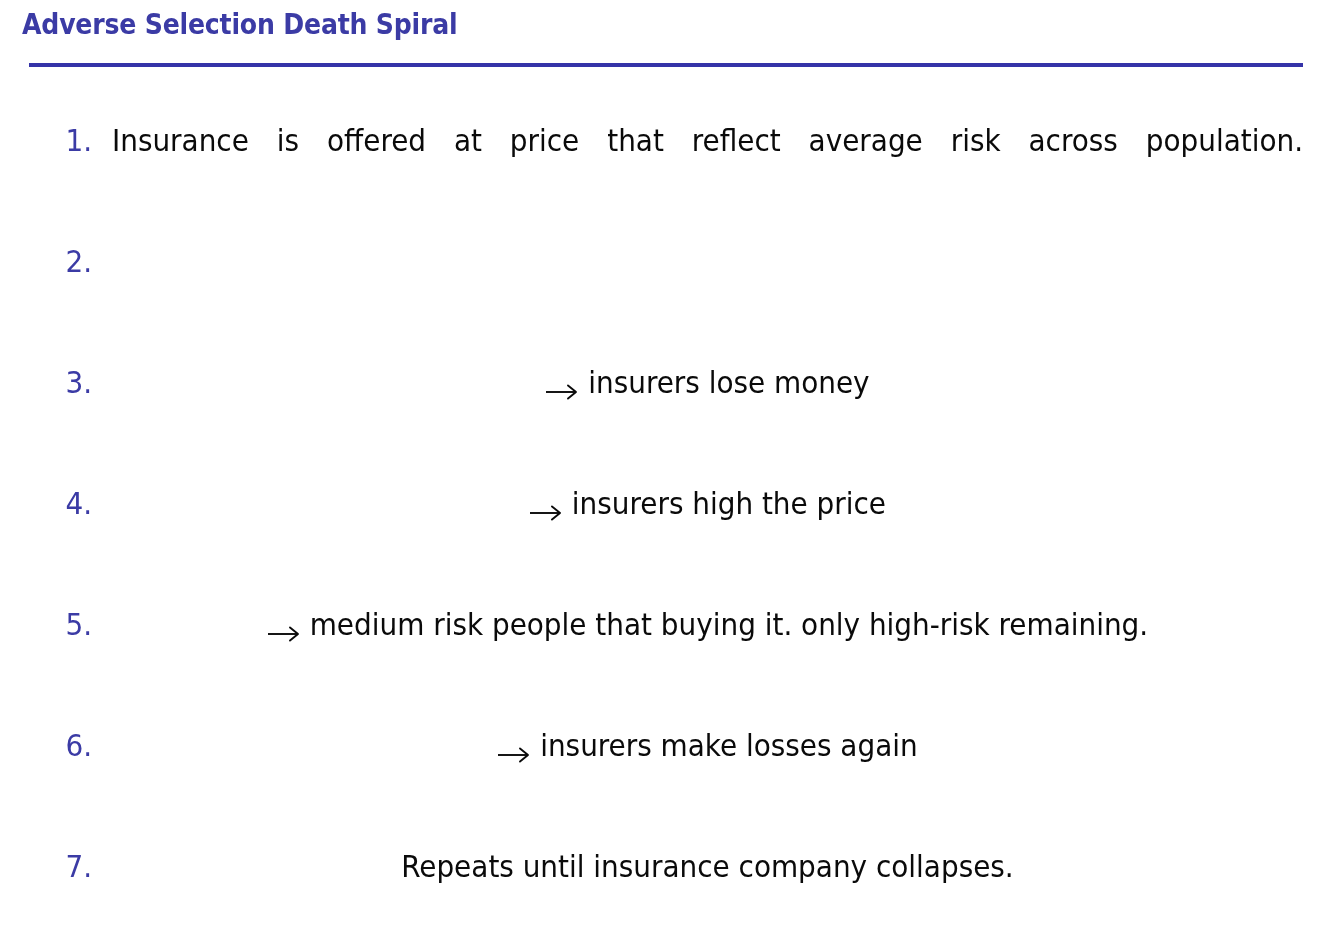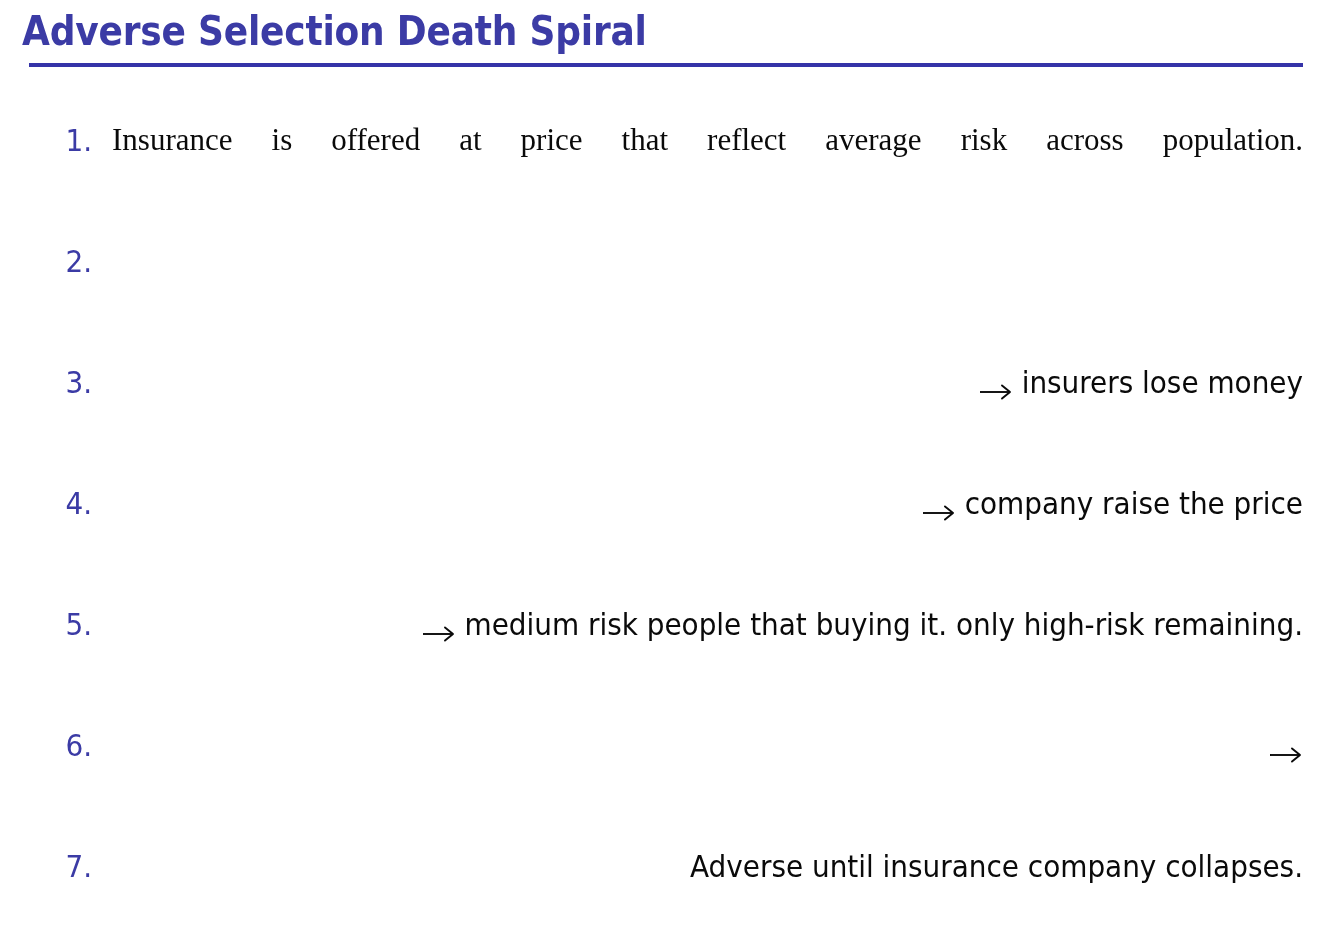--- a/index.html
+++ b/index.html
@@ -19,21 +19,21 @@
     width: 1332px;
     height: 936px;
     background: #ffffff;
   }
 
   
   .slide-title {
     position: absolute;
     left: 22px;
     top: 8px;
-    font-size: 40px;
+    font-size: 28px;
     font-weight: bold;
     letter-spacing: -0.2px;
     color: #3b3ba5;
     white-space: nowrap;
     font-stretch: condensed;
   }
   .title-rule {
     position: absolute;
     left: 29px;
     top: 63px;
@@ -66,27 +66,26 @@
   }
   .item-body {
     position: absolute;
     left: 112px;
     top: 0;
     width: 1191px;
     font-size: 31px;
     line-height: 44px;
     color: #0a0a0a;
     font-stretch: condensed;
-    text-align: right;
+    text-align: center;
   }
   .item-body.justified {
     text-align: justify;
     text-align-last: justify;
     word-spacing: 0.5px;
-    font-family: Liberation Serif, serif;
   }
   .arrow-glyph {
     display: inline-block;
     font-size: 31px;
     line-height: 44px;
     color: #0a0a0a;
     vertical-align: baseline;
   }
   .arrow-glyph svg {
     display: inline-block;
@@ -122,38 +121,38 @@
               <line x1="1" y1="10" x2="30" y2="10" stroke="#0a0a0a" stroke-width="1.9"></line>
               <polyline points="23,3.4 31,10 23,16.6" fill="none" stroke="#0a0a0a" stroke-width="1.9" stroke-linecap="round" stroke-linejoin="round"></polyline>
             </svg></span> <span class="body-text">insurers lose money</span></span>
     </div>
 
     <div class="enum-item">
       <span class="item-number">4.</span>
       <span class="item-body"><span class="arrow-glyph"><svg width="34" height="20" viewBox="0 0 34 20" aria-hidden="true">
               <line x1="1" y1="10" x2="30" y2="10" stroke="#0a0a0a" stroke-width="1.9"></line>
               <polyline points="23,3.4 31,10 23,16.6" fill="none" stroke="#0a0a0a" stroke-width="1.9" stroke-linecap="round" stroke-linejoin="round"></polyline>
-            </svg></span> <span class="body-text">company raise the price</span></span>
+            </svg></span> <span class="body-text">insurers high the price</span></span>
     </div>
 
     <div class="enum-item">
       <span class="item-number">5.</span>
       <span class="item-body"><span class="arrow-glyph"><svg width="34" height="20" viewBox="0 0 34 20" aria-hidden="true">
               <line x1="1" y1="10" x2="30" y2="10" stroke="#0a0a0a" stroke-width="1.9"></line>
               <polyline points="23,3.4 31,10 23,16.6" fill="none" stroke="#0a0a0a" stroke-width="1.9" stroke-linecap="round" stroke-linejoin="round"></polyline>
             </svg></span> <span class="body-text">medium risk people that buying it. only high-risk remaining.</span></span>
     </div>
 
     <div class="enum-item">
       <span class="item-number">6.</span>
       <span class="item-body"><span class="arrow-glyph"><svg width="34" height="20" viewBox="0 0 34 20" aria-hidden="true">
               <line x1="1" y1="10" x2="30" y2="10" stroke="#0a0a0a" stroke-width="1.9"></line>
               <polyline points="23,3.4 31,10 23,16.6" fill="none" stroke="#0a0a0a" stroke-width="1.9" stroke-linecap="round" stroke-linejoin="round"></polyline>
-            </svg></span> </span>
+            </svg></span> <span class="body-text">insurers make losses again</span></span>
     </div>
 
     <div class="enum-item">
       <span class="item-number">7.</span>
-      <span class="item-body"><span class="body-text">Adverse until insurance company collapses.</span></span>
+      <span class="item-body"><span class="body-text">Repeats until insurance company collapses.</span></span>
     </div>
 
   </div>
 </div>
 
 </body></html>

